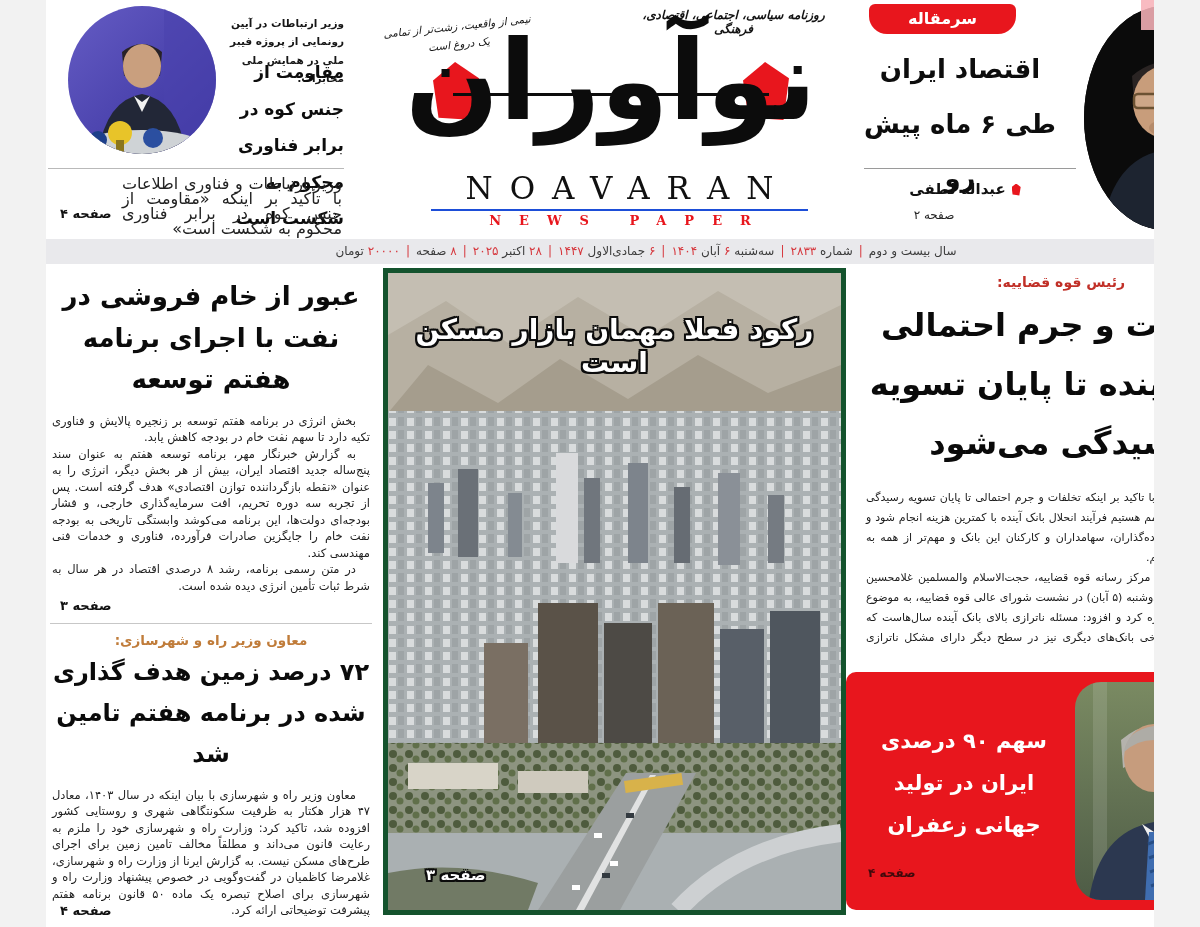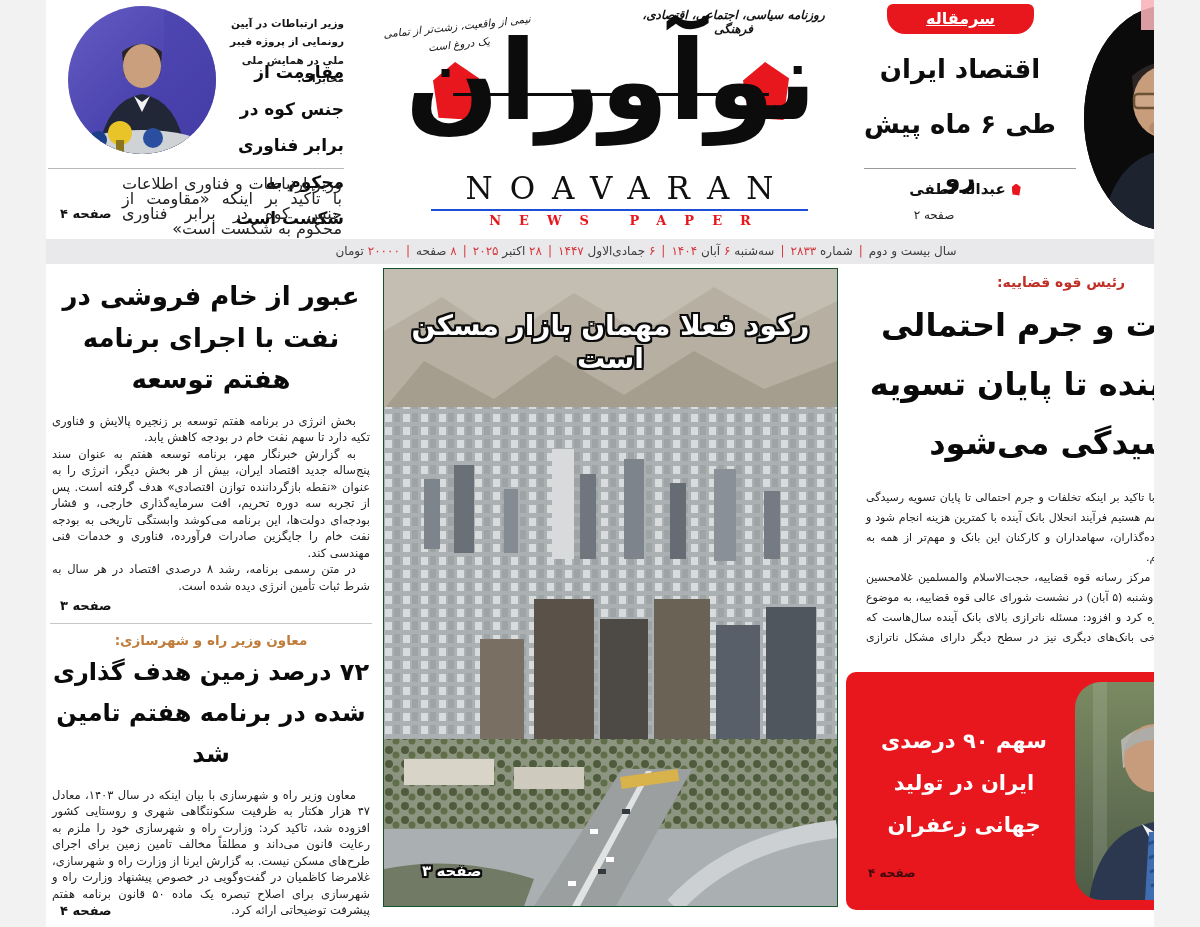--- a/index.html
+++ b/index.html
@@ -22,21 +22,21 @@
   .category{right:0;top:8px;width:215px;font-size:12px;font-weight:bold;font-style:italic;text-align:center;color:#131313;}
   .logo-fa{left:0;right:0;top:-4px;text-align:center;font-size:110px;font-weight:bold;line-height:1.55;color:#0c0c0c;z-index:2;letter-spacing:2px;}
   .logo-diamond{width:46px;height:58px;background:#e8161d;z-index:1;clip-path:polygon(48% 0,100% 28%,88% 100%,12% 96%,0 32%);}
   .ld-left{left:52px;top:62px;}
   .ld-right{left:362px;top:62px;}
   .logo-line{left:72px;top:93px;width:316px;height:3px;background:#0c0c0c;z-index:3;}
   .logo-en{left:50px;width:360px;top:170px;text-align:center;font-family:"DejaVu Serif",serif;font-size:31px;letter-spacing:17px;padding-left:17px;color:#101010;border-bottom:2px solid #1d4ed8;padding-bottom:3px;direction:ltr;z-index:4;}
   .logo-sub{left:60px;width:340px;top:213px;text-align:center;font-family:"DejaVu Serif",serif;font-size:13px;font-weight:bold;letter-spacing:18px;padding-left:18px;color:#e8161d;direction:ltr;}
   
   #editorial{left:798px;top:0;width:402px;height:236px;}
-  .ed-badge{left:43px;top:4px;width:147px;height:30px;background:#e8161d;color:#fff;font-size:16px;font-weight:bold;text-align:center;line-height:30px;border-radius:6px 6px 18px 18px;text-decoration:underline;}
+  .ed-badge{left:25px;top:4px;width:147px;height:30px;background:#e8161d;color:#fff;font-size:16px;font-weight:bold;text-align:center;line-height:30px;border-radius:6px 6px 18px 18px;}
   .ed-title{left:10px;top:42px;width:212px;font-size:26px;font-weight:bold;line-height:2.1;text-align:center;color:#0d0d0d;}
   .ed-rule{left:20px;top:168px;width:212px;height:1px;background:#9a9a9a;}
   .ed-author{left:10px;top:180px;width:222px;text-align:center;font-size:15px;font-weight:bold;color:#111;}
   .diamond-bullet{display:inline-block;width:9px;height:12px;background:#e8161d;clip-path:polygon(50% 0,100% 30%,85% 100%,10% 92%,0 30%);margin-left:6px;vertical-align:middle;}
   .ed-page{left:10px;top:208px;width:160px;text-align:center;font-size:12px;color:#222;}
   .ed-photo{left:240px;top:6px;width:162px;height:224px;border-radius:50%;overflow:hidden;background:#0a0a0a;}
   .watermark{left:297px;top:0;width:105px;height:30px;background:rgba(247,178,184,0.88);overflow:hidden;z-index:5;color:#e8161d;font-size:23px;font-weight:bold;line-height:26px;}
   
   #dateline{left:0;top:239px;width:1200px;height:25px;background:#e9e9ec;font-size:12px;color:#3c3c3c;text-align:center;line-height:25px;}
   #dateline .sep{color:#d6363c;padding:0 6px;}
@@ -45,21 +45,21 @@
   #left-col{left:0;top:268px;width:330px;}
   .a-title1{margin:8px 2px 0;font-size:26px;font-weight:bold;line-height:1.6;text-align:center;color:#0b0b0b;}
   .bodytext{margin:12px 6px 0;font-size:11.5px;line-height:16.5px;text-align:justify;color:#1e1e1e;}
   .bodytext .para{margin:0;text-indent:14px;}
   .pageref{font-size:13px;font-weight:bold;color:#111;text-align:left;padding-left:14px;margin-top:4px;}
   .col-rule{border:none;border-top:1px solid #c7c7c7;margin:10px 4px 8px;}
   .a-kicker2{font-size:13.5px;font-weight:bold;text-align:center;color:#c07c3a;margin-top:4px;}
   .a-title2{margin:4px 2px 0;font-size:24px;font-weight:bold;line-height:1.7;text-align:center;color:#0b0b0b;}
   .pageref.overlap{margin-top:-16px;}
   
-  #center-photo{left:337px;top:268px;width:453px;height:637px;border:1px solid #14532d;overflow:hidden;background:#aab0b2;}
+  #center-photo{left:337px;top:268px;width:453px;height:637px;border:5px solid #14532d;overflow:hidden;background:#aab0b2;}
   #center-photo svg{display:block;width:100%;height:100%;}
   .photo-title{left:0;top:40px;width:100%;text-align:center;font-size:28px;font-weight:bold;color:#fff;
     text-shadow:-2px -2px 0 #0c0c0c,2px -2px 0 #0c0c0c,-2px 2px 0 #0c0c0c,2px 2px 0 #0c0c0c,-2px 0 0 #0c0c0c,2px 0 0 #0c0c0c,0 -2px 0 #0c0c0c,0 2px 0 #0c0c0c;}
   .photo-page{left:38px;bottom:26px;font-size:15px;font-weight:bold;color:#fff;
     text-shadow:-2px -2px 0 #0c0c0c,2px -2px 0 #0c0c0c,-2px 2px 0 #0c0c0c,2px 2px 0 #0c0c0c,-2px 0 0 #0c0c0c,2px 0 0 #0c0c0c,0 -2px 0 #0c0c0c,0 2px 0 #0c0c0c;}
   
   #right-col{left:816px;top:268px;width:398px;}
   .r-kicker{font-size:14px;font-weight:bold;text-align:center;color:#c13028;margin-top:6px;}
   .r-title{margin:6px 0 0;font-size:32px;font-weight:bold;line-height:1.85;text-align:center;color:#0a0a0a;}
   .r-body{margin:14px 4px 0;font-size:11px;line-height:20px;text-align:justify;color:#1c1c1c;}

